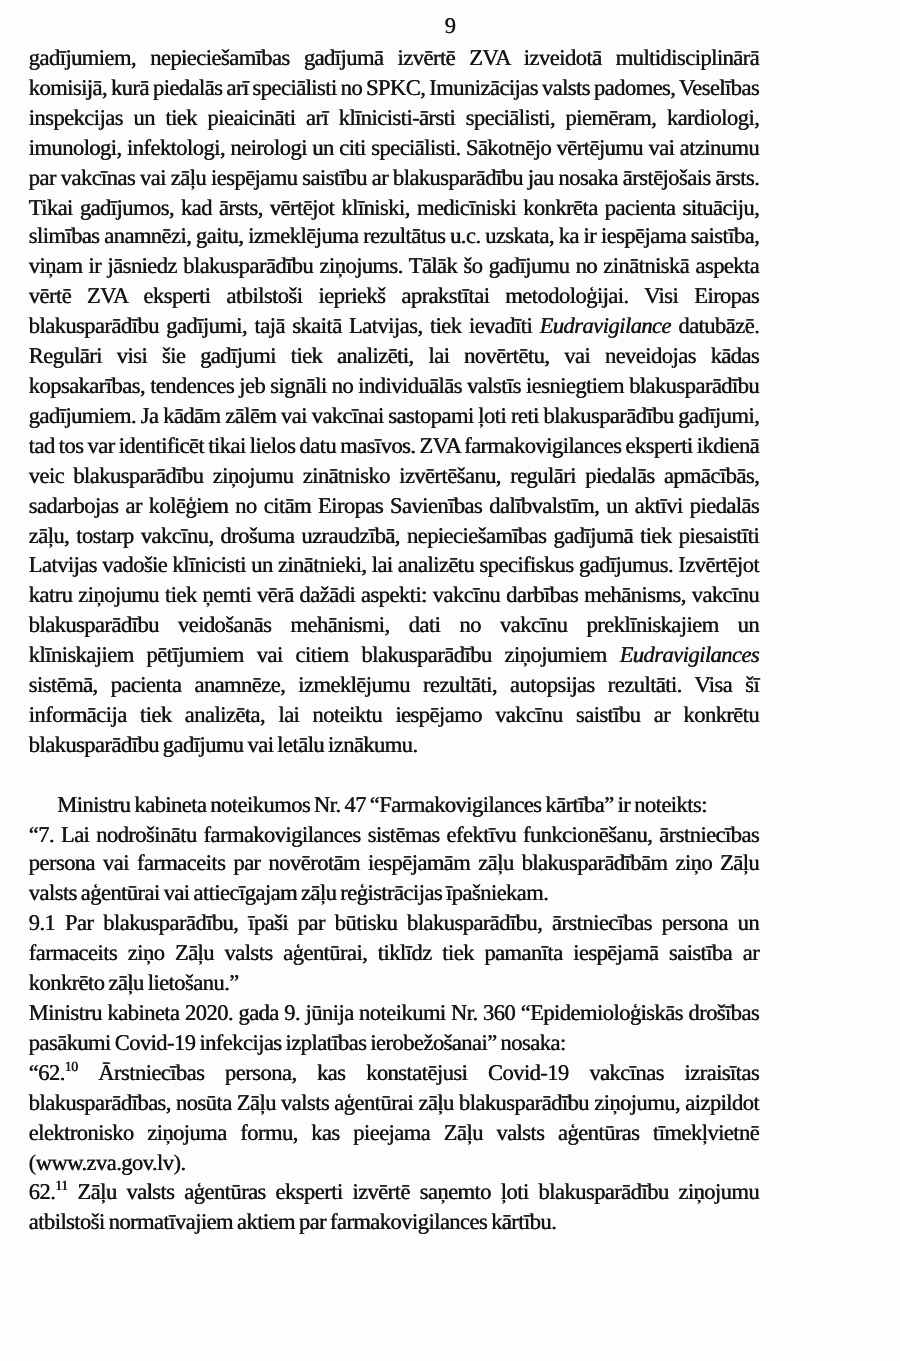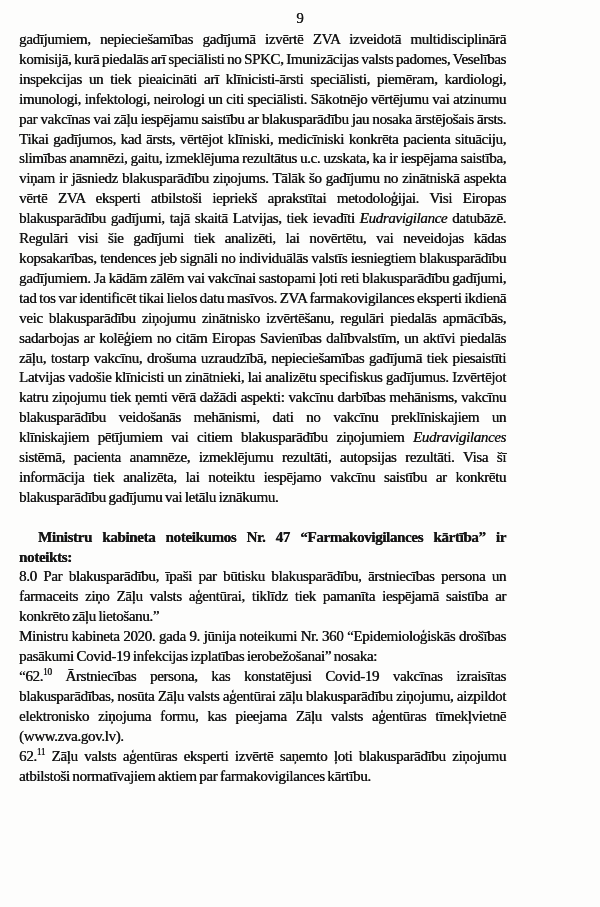--- a/index.html
+++ b/index.html
@@ -34,21 +34,20 @@
     font-size: 15px;
     line-height: 19.9px;
     letter-spacing: -0.35px;
     word-spacing: -0.8px;
   }
   .para.gap {
     margin-top: 19.9px;
   }
   .para.indent {
     text-indent: 19px;
-    font-weight: bold;
   }
   .term {
     font-style: italic;
   }
   sup.fn {
     font-size: 0.62em;
     line-height: 0;
     vertical-align: super;
     margin-top: 48px;
   }
@@ -59,22 +58,23 @@
 <div class="page">
 
   <div class="page-number">9</div>
 
   <div class="text-block">
 
     <p class="para"><span>gadījumiem, nepieciešamības gadījumā izvērtē ZVA izveidotā multidisciplinārā komisijā, kurā piedalās arī speciālisti no SPKC, Imunizācijas valsts padomes, Veselības inspekcijas un tiek pieaicināti arī klīnicisti-ārsti speciālisti, piemēram, kardiologi, imunologi, infektologi, neirologi un citi speciālisti. Sākotnējo vērtējumu vai atzinumu par vakcīnas vai zāļu iespējamu saistību ar blakusparādību jau nosaka ārstējošais ārsts. Tikai gadījumos, kad ārsts, vērtējot klīniski, medicīniski konkrēta pacienta situāciju, slimības anamnēzi, gaitu, izmeklējuma rezultātus u.c. uzskata, ka ir iespējama saistība, viņam ir jāsniedz blakusparādību ziņojums. Tālāk šo gadījumu no zinātniskā aspekta vērtē ZVA eksperti atbilstoši iepriekš aprakstītai metodoloģijai. Visi Eiropas blakusparādību gadījumi, tajā skaitā Latvijas, tiek ievadīti </span><i class="term">Eudravigilance</i><span> datubāzē. Regulāri visi šie gadījumi tiek analizēti, lai novērtētu, vai neveidojas kādas kopsakarības, tendences jeb signāli no individuālās valstīs iesniegtiem blakusparādību gadījumiem. Ja kādām zālēm vai vakcīnai sastopami ļoti reti blakusparādību gadījumi, tad tos var identificēt tikai lielos datu masīvos. ZVA farmakovigilances eksperti ikdienā veic blakusparādību ziņojumu zinātnisko izvērtēšanu, regulāri piedalās apmācībās, sadarbojas ar kolēģiem no citām Eiropas Savienības dalībvalstīm, un aktīvi piedalās zāļu, tostarp vakcīnu, drošuma uzraudzībā, nepieciešamības gadījumā tiek piesaistīti Latvijas vadošie klīnicisti un zinātnieki, lai analizētu specifiskus gadījumus. Izvērtējot katru ziņojumu tiek ņemti vērā dažādi aspekti: vakcīnu darbības mehānisms, vakcīnu blakusparādību veidošanās mehānismi, dati no vakcīnu preklīniskajiem un klīniskajiem pētījumiem vai citiem blakusparādību ziņojumiem </span><i class="term">Eudravigilances</i><span> sistēmā, pacienta anamnēze, izmeklējumu rezultāti, autopsijas rezultāti. Visa šī informācija tiek analizēta, lai noteiktu iespējamo vakcīnu saistību ar konkrētu blakusparādību gadījumu vai letālu iznākumu.</span></p>
 
     <p class="para gap indent">Ministru kabineta noteikumos Nr. 47 “Farmakovigilances kārtība” ir noteikts:</p>
 
+    <p class="para">“7. Lai nodrošinātu farmakovigilances sistēmas efektīvu funkcionēšanu, ārstniecības persona vai farmaceits par novērotām iespējamām zāļu blakusparādībām ziņo Zāļu valsts aģentūrai vai attiecīgajam zāļu reģistrācijas īpašniekam.</p>
 
-    <p class="para">8.0 Par blakusparādību, īpaši par būtisku blakusparādību, ārstniecības persona un farmaceits ziņo Zāļu valsts aģentūrai, tiklīdz tiek pamanīta iespējamā saistība ar konkrēto zāļu lietošanu.”</p>
+    <p class="para">9.1 Par blakusparādību, īpaši par būtisku blakusparādību, ārstniecības persona un farmaceits ziņo Zāļu valsts aģentūrai, tiklīdz tiek pamanīta iespējamā saistība ar konkrēto zāļu lietošanu.”</p>
 
     <p class="para">Ministru kabineta 2020. gada 9. jūnija noteikumi Nr. 360 “Epidemioloģiskās drošības pasākumi Covid-19 infekcijas izplatības ierobežošanai” nosaka:</p>
 
     <p class="para"><span>“62.</span><sup class="fn">10</sup><span> Ārstniecības persona, kas konstatējusi Covid-19 vakcīnas izraisītas blakusparādības, nosūta Zāļu valsts aģentūrai zāļu blakusparādību ziņojumu, aizpildot elektronisko ziņojuma formu, kas pieejama Zāļu valsts aģentūras tīmekļvietnē (www.zva.gov.lv).</span></p>
 
     <p class="para"><span>62.</span><sup class="fn">11</sup><span> Zāļu valsts aģentūras eksperti izvērtē saņemto ļoti blakusparādību ziņojumu atbilstoši normatīvajiem aktiem par farmakovigilances kārtību.</span></p>
 
 
   </div>
 </div>

